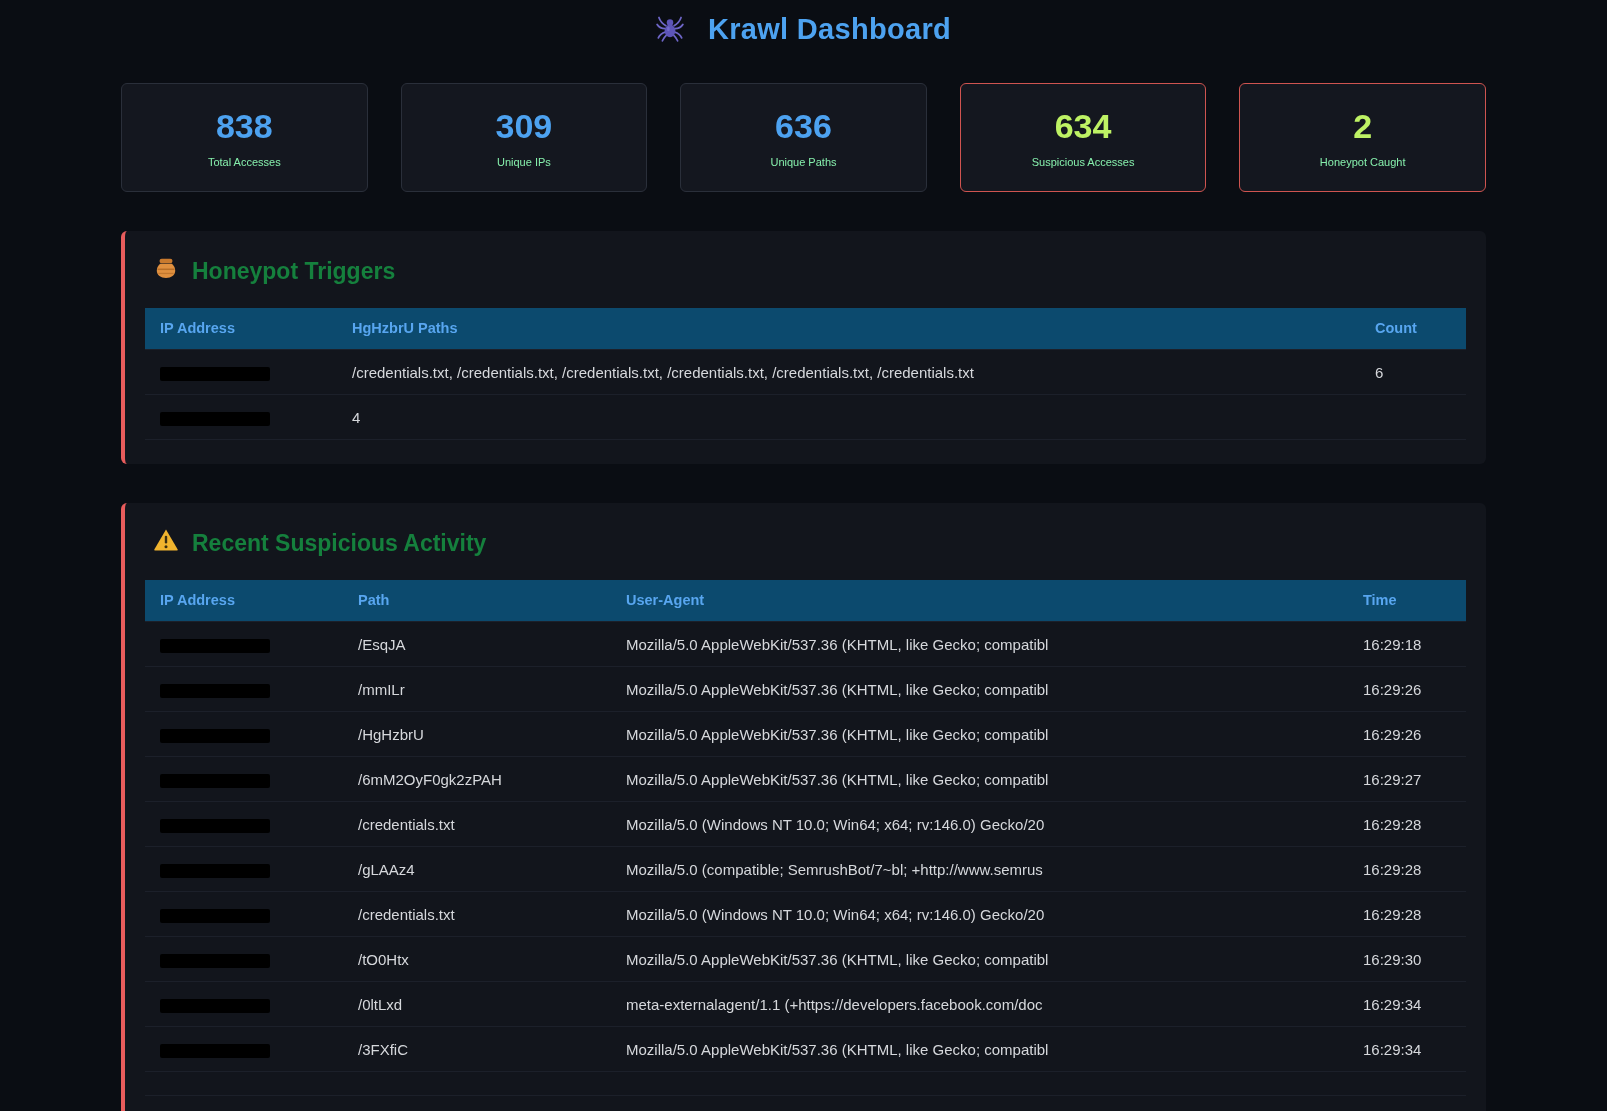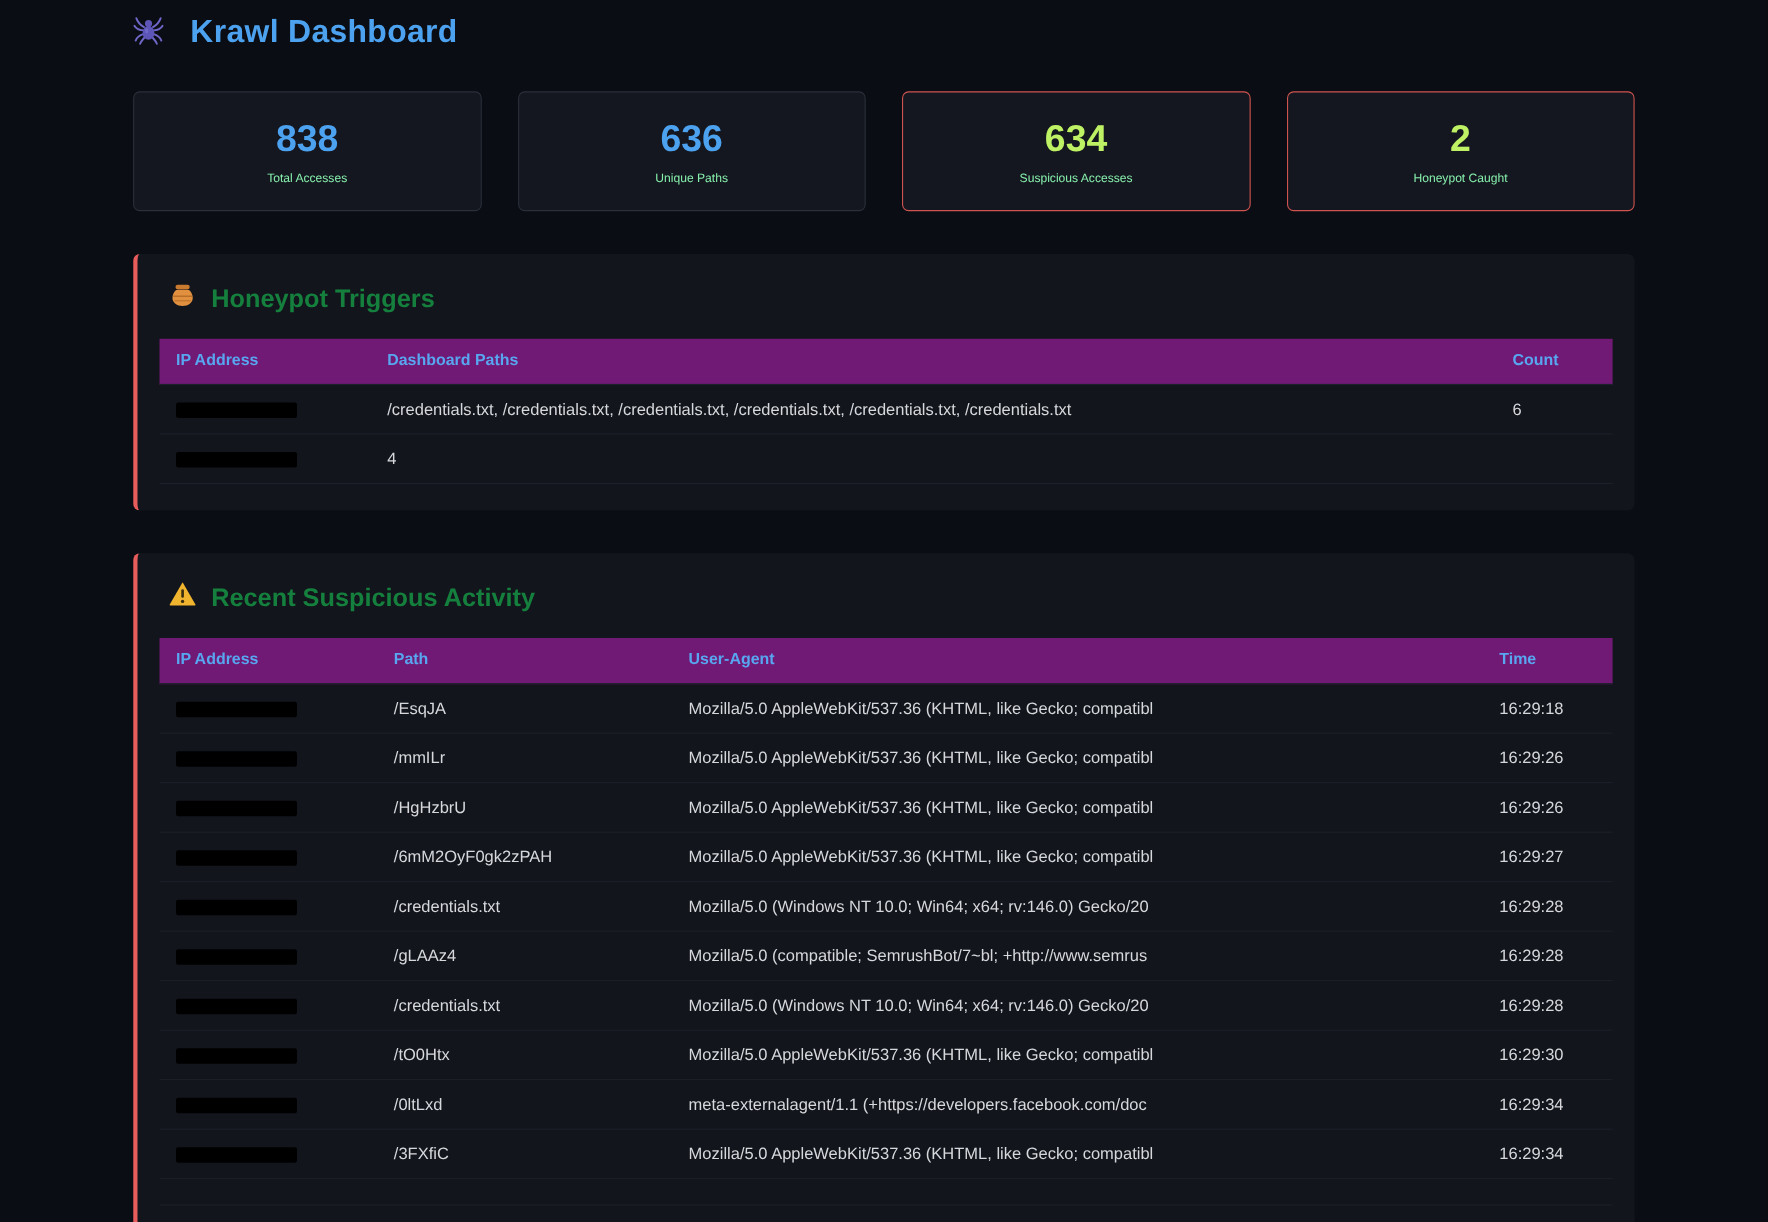--- a/index.html
+++ b/index.html
@@ -7,21 +7,21 @@
     width: 1607px; height: 1111px;
     overflow: hidden;
     background: #0a0d13;
     font-family: "Liberation Sans", sans-serif;
     color: #d6d8dc;
   }
   .container { width: 1365px; margin: 0 auto; padding-top: 13px; }
 
   
   .page-header {
-    display: flex; align-items: center;
+    display: flex; justify-content: center; align-items: center;
     gap: 24px; margin-bottom: 37px;
   }
   .page-header h1 {
     font-size: 29px; font-weight: 700; color: #4da2f0; letter-spacing: .3px;
   }
   .icon-svg { display: inline-block; vertical-align: middle; }
 
   
   .stats { display: flex; gap: 33px; }
   .stat-card {
@@ -46,21 +46,21 @@
   }
   .panel h2 {
     display: flex; align-items: center; gap: 13px;
     font-size: 23px; font-weight: 700; color: #15803d;
     margin: 0 0 21px 8px;
   }
 
   
   .table { width: 100%; }
   .t-row { display: grid; align-items: center; border-bottom: 1px solid #1c202a; }
-  .t-head { background: #701a75; border-bottom: 1px solid #1c202a; }
+  .t-head { background: #0c4a6e; border-bottom: 1px solid #1c202a; }
   .t-head .t-cell {
     color: #58a6f0; font-weight: 700; font-size: 14.5px;
     line-height: 41px; height: 41px;
   }
   .t-cell { padding: 0 15px; font-size: 15px; white-space: nowrap; overflow: hidden; }
   .t-body-row { height: 45px; }
   .honeypot-grid  { grid-template-columns: 192px 1fr 106px; }
   .activity-grid  { grid-template-columns: 198px 268px 1fr 118px; }
 
   .redaction-bar {
@@ -98,20 +98,24 @@
     </span>
     <h1>Krawl Dashboard</h1>
   </div>
 
   <div class="stats">
     <div class="stat-card">
       <div class="stat-value">838</div>
       <div class="stat-label">Total Accesses</div>
     </div>
     <div class="stat-card">
+      <div class="stat-value">309</div>
+      <div class="stat-label">Unique IPs</div>
+    </div>
+    <div class="stat-card">
       <div class="stat-value">636</div>
       <div class="stat-label">Unique Paths</div>
     </div>
     <div class="stat-card alert">
       <div class="stat-value">634</div>
       <div class="stat-label">Suspicious Accesses</div>
     </div>
     <div class="stat-card alert">
       <div class="stat-value">2</div>
       <div class="stat-label">Honeypot Caught</div>
@@ -126,21 +130,21 @@
           <path d="M6.5 8 C4.4 10 3.5 12 3.5 14.6 C3.5 18.6 7.2 21.3 12 21.3 C16.8 21.3 20.5 18.6 20.5 14.6 C20.5 12 19.6 10 17.5 8 Z" fill="#e0903f"></path>
           <path d="M4.2 13.2 L19.8 13.2" stroke="#b86f28" stroke-width="1.4"></path>
           <path d="M5 17 L19 17" stroke="#b86f28" stroke-width="1.2" opacity="0.7"></path>
         </svg>
       </span>
       <span>Honeypot Triggers</span>
     </h2>
     <div class="table honeypot-table">
       <div class="t-row t-head honeypot-grid">
         <div class="t-cell">IP Address</div>
-        <div class="t-cell">Dashboard Paths</div>
+        <div class="t-cell">HgHzbrU Paths</div>
         <div class="t-cell">Count</div>
       </div>
       <div class="t-row t-body-row honeypot-grid">
         <div class="t-cell"><span class="redaction-bar"></span></div>
         <div class="t-cell">/credentials.txt, /credentials.txt, /credentials.txt, /credentials.txt, /credentials.txt, /credentials.txt</div>
         <div class="t-cell">6</div>
       </div>
       <div class="t-row t-body-row honeypot-grid">
         <div class="t-cell"><span class="redaction-bar"></span></div>
         <div class="t-cell">4</div>

